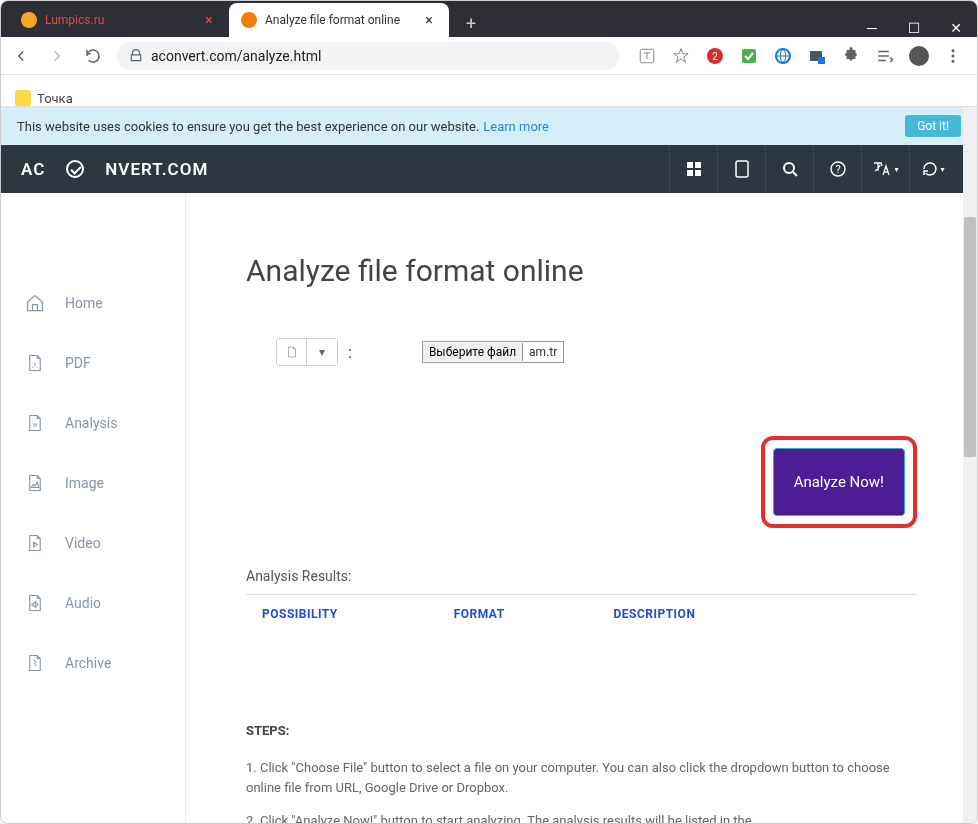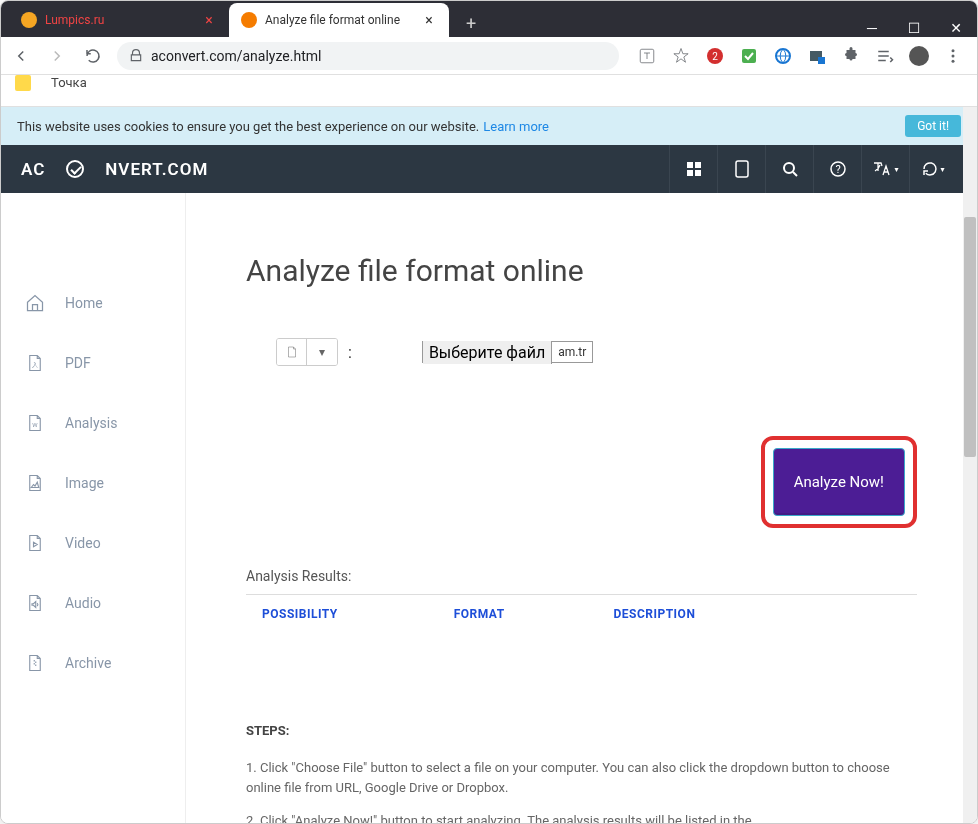--- a/index.html
+++ b/index.html
@@ -14,21 +14,21 @@
 .tab-favicon{width:16px;height:16px;border-radius:50%;flex-shrink:0}
 .tab-close{width:16px;height:16px;display:flex;align-items:center;justify-content:center;border-radius:50%;margin-left:auto;font-size:14px;cursor:pointer}
 .newtab{width:28px;height:28px;display:flex;align-items:center;justify-content:center;color:#ccc;margin-left:8px;font-size:18px;cursor:pointer}
 .addrbar{height:38px;background:#fff;display:flex;align-items:center;padding:0 8px;gap:12px;border-bottom:1px solid #e0e0e0}
 .nav-btn{width:24px;height:24px;display:flex;align-items:center;justify-content:center;color:#5f6368;cursor:pointer}
 .nav-btn.disabled{color:#bbb}
 .url-field{flex:1;height:28px;background:#f1f3f4;border-radius:14px;display:flex;align-items:center;padding:0 12px;gap:8px;font-size:14px;color:#202124}
 .lock-icon{width:14px;height:14px;color:#5f6368}
 .url-actions{display:flex;gap:14px;align-items:center;padding:0 6px}
 .url-action{width:20px;height:20px;display:flex;align-items:center;justify-content:center;cursor:pointer}
-.bookmarks{height:32px;background:#fff;display:flex;align-items:flex-start;padding:0 14px;gap:20px;border-bottom:1px solid #e0e0e0;font-size:13px;color:#444}
+.bookmarks{height:32px;background:#fff;display:flex;align-items:flex-end;padding:0 14px;gap:6px;border-bottom:1px solid #e0e0e0;font-size:13px;color:#444}
 .bm-icon{width:16px;height:16px;background:#ffd94a;border-radius:2px}
 .content{flex:1;overflow:hidden;position:relative}
 .cookie-bar{background:#d6eef7;padding:8px 16px;display:flex;align-items:center;font-size:13px;color:#333}
 .cookie-link{color:#1e88e5;margin-left:4px;cursor:pointer}
 .cookie-btn{margin-left:auto;background:#46b8da;color:#fff;border:none;padding:4px 12px;border-radius:3px;font-size:12px;cursor:pointer}
 .site-header{height:48px;background:#2c3742;display:flex;align-items:center;padding:0 20px}
 .logo{color:#fff;font-size:17px;font-weight:600;letter-spacing:1px;display:flex;align-items:center;gap:18px}
 .logo-icon{display:inline-block;width:18px;height:18px;border:2px solid #fff;border-radius:50%;position:relative;margin:0 3px}
 .logo-icon::before{content:"";position:absolute;top:2px;left:5px;width:4px;height:8px;border:2px solid #fff;border-top:none;border-left:none;transform:rotate(45deg)}
 .header-actions{margin-left:auto;display:flex}
@@ -38,21 +38,21 @@
 .sidebar-item{display:flex;align-items:center;gap:20px;padding:20px 24px;color:#8896a8;font-size:14px;cursor:pointer}
 .sidebar-icon{width:20px;height:20px;display:flex;align-items:center;justify-content:center;flex-shrink:0}
 .main{flex:1;padding:60px 60px 20px 60px;overflow-y:auto}
 .page-title{font-size:30px;color:#444;font-weight:400;margin-bottom:50px}
 .upload-row{display:flex;align-items:center;gap:8px;margin-bottom:70px;margin-left:30px}
 .file-btn-group{display:flex;border:1px solid #ccc;border-radius:3px;overflow:hidden}
 .file-btn{width:30px;height:26px;display:flex;align-items:center;justify-content:center;background:#fff;cursor:pointer;font-size:12px;color:#666}
 .file-btn:first-child{border-right:1px solid #ccc}
 .file-colon{margin:0 2px;color:#333}
 .choose-wrap{display:flex;align-items:center;border:1px solid #999;height:22px;margin-left:60px}
-.choose-btn{background:#efefef;border:none;border-right:1px solid #999;padding:2px 6px;font-size:16px;cursor:pointer}
+.choose-btn{background:#efefef;border:none;border-right:1px solid #999;padding:2px 6px;font-size:12px;cursor:pointer}
 .chosen-file{padding:0 6px;font-size:12px;color:#333}
 .analyze-wrap{display:flex;justify-content:flex-end;margin-bottom:40px}
 .highlight-box{border:4px solid #e03030;border-radius:12px;padding:8px;display:inline-block}
 .analyze-btn{background:#4c1d95;color:#fff;border:1px solid #3aa8c9;padding:24px 20px;font-size:15px;border-radius:4px;cursor:pointer;box-shadow:inset 0 -2px 0 rgba(0,0,0,0.1)}
 .results-label{font-size:14px;color:#555;margin-bottom:10px}
 .results-table{width:100%;border-top:1px solid #ddd}
 .results-head{display:flex;padding:12px 16px;font-size:12px;font-weight:700;color:#1d4ed8;letter-spacing:0.5px}
 .col1{width:30%}.col2{width:25%}.col3{width:45%}
 .steps-label{font-size:13px;font-weight:700;color:#444;margin-top:90px;margin-bottom:20px}
 .step{font-size:13px;color:#666;line-height:1.5;margin-bottom:14px}

